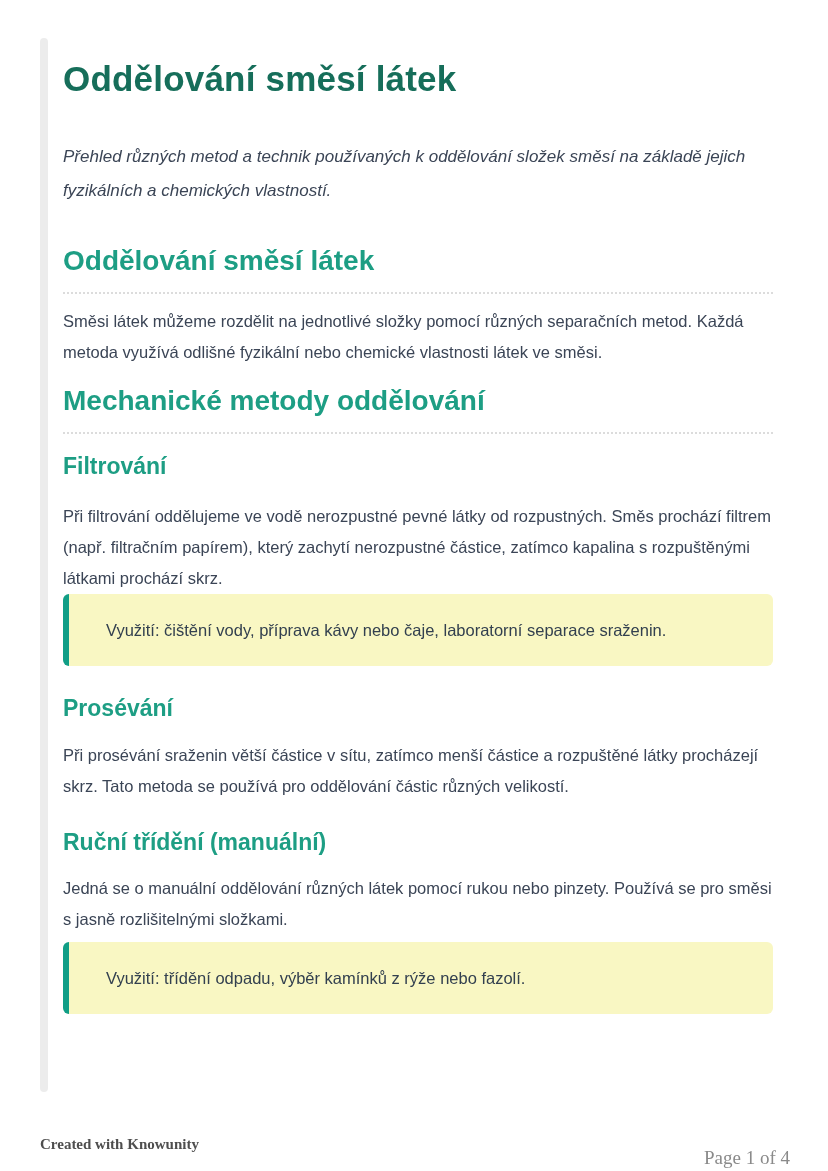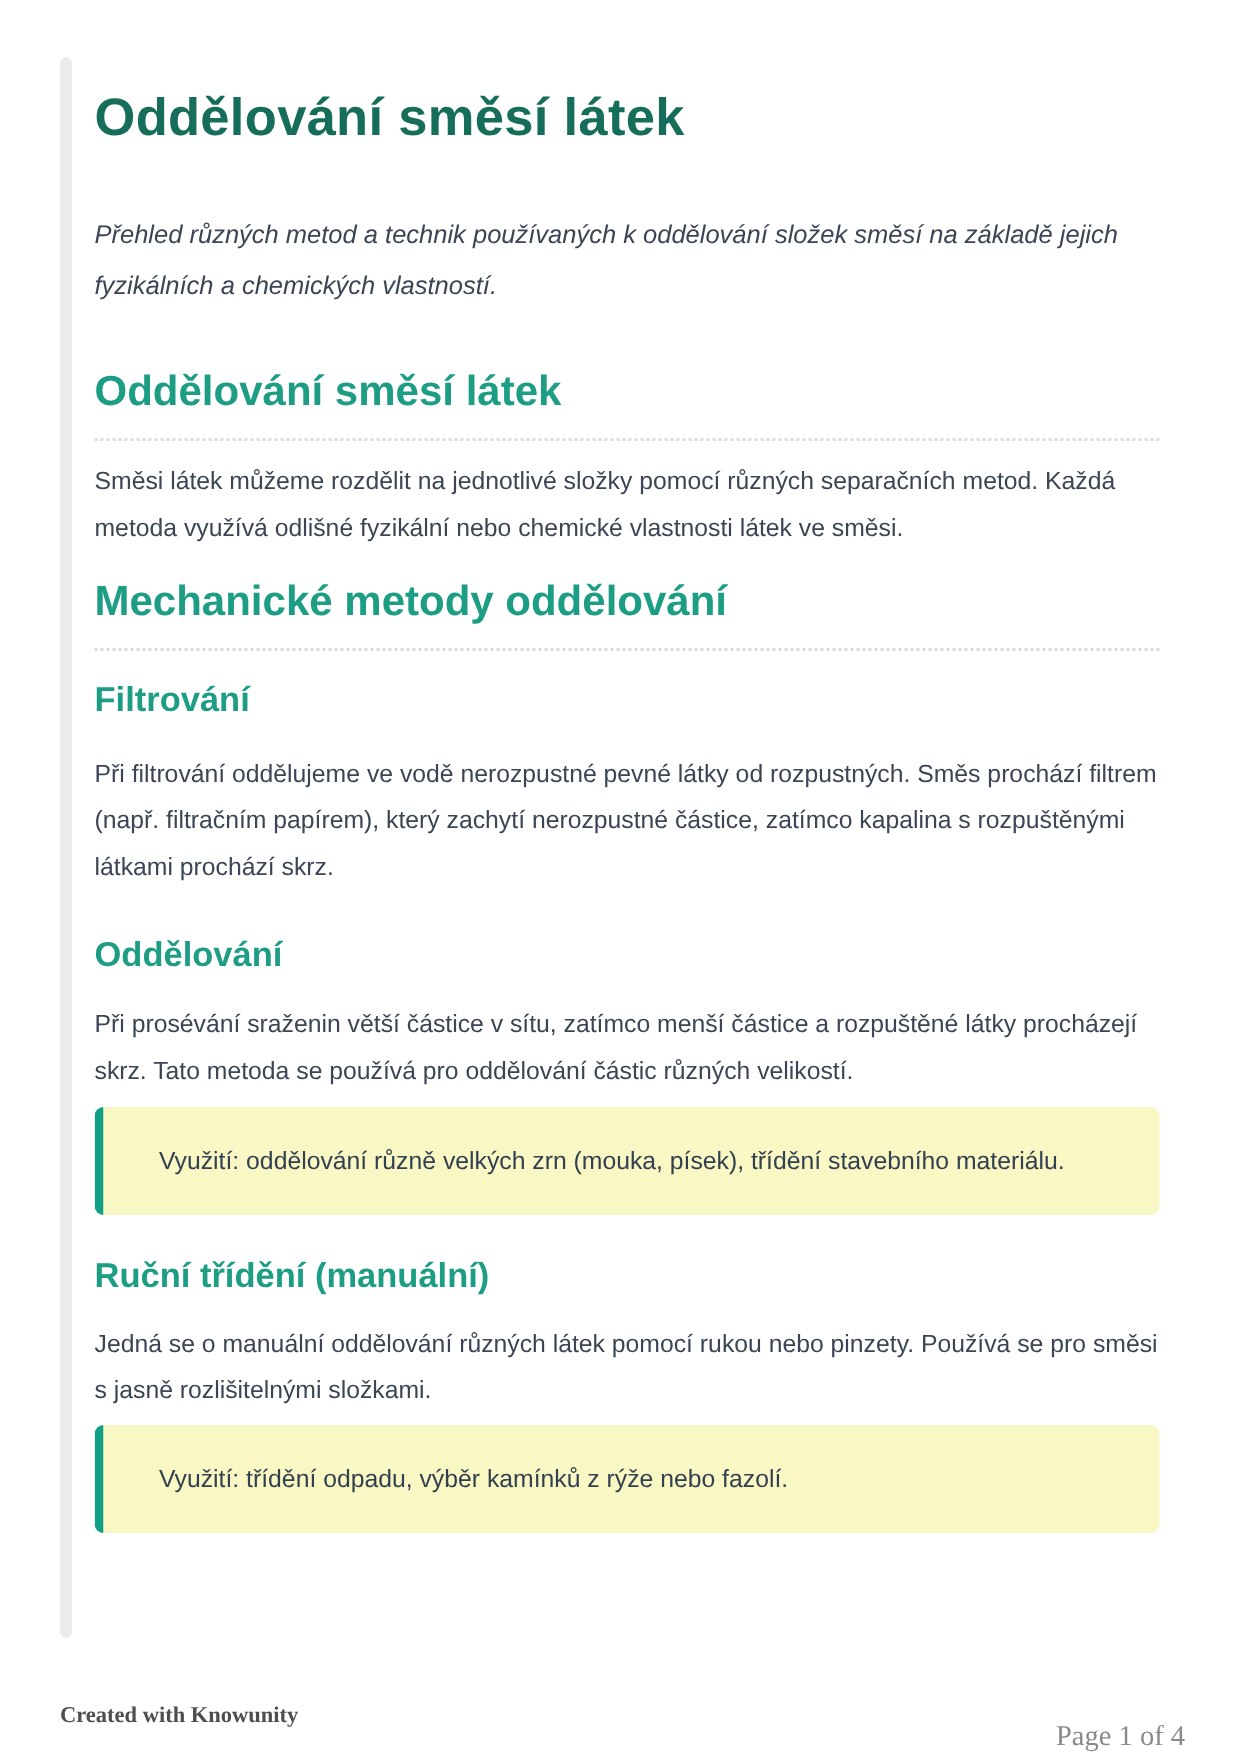--- a/index.html
+++ b/index.html
@@ -72,26 +72,26 @@
 
   <p class="intro">Přehled různých metod a technik používaných k oddělování složek směsí na základě jejich fyzikálních a chemických vlastností.</p>
 
   <h2 class="section-heading first">Oddělování směsí látek</h2>
   <p class="body-text p1">Směsi látek můžeme rozdělit na jednotlivé složky pomocí různých separačních metod. Každá metoda využívá odlišné fyzikální nebo chemické vlastnosti látek ve směsi.</p>
 
   <h2 class="section-heading second">Mechanické metody oddělování</h2>
 
   <h3 class="method-title m1">Filtrování</h3>
   <p class="body-text m1-body">Při filtrování oddělujeme ve vodě nerozpustné pevné látky od rozpustných. Směs prochází filtrem (např. filtračním papírem), který zachytí nerozpustné částice, zatímco kapalina s rozpuštěnými látkami prochází skrz.</p>
+  <div class="usage-box box1">
+    <span>Využití: čištění vody, příprava kávy nebo čaje, laboratorní separace sraženin.</span>
+  </div>
 
-  <h3 class="method-title m2">Oddělování</h3>
+  <h3 class="method-title m2">Prosévání</h3>
   <p class="body-text m2-body">Při prosévání sraženin větší částice v sítu, zatímco menší částice a rozpuštěné látky procházejí skrz. Tato metoda se používá pro oddělování částic různých velikostí.</p>
-  <div class="usage-box box2">
-    <span>Využití: oddělování různě velkých zrn (mouka, písek), třídění stavebního materiálu.</span>
-  </div>
 
   <h3 class="method-title m3">Ruční třídění (manuální)</h3>
   <p class="body-text m3-body">Jedná se o manuální oddělování různých látek pomocí rukou nebo pinzety. Používá se pro směsi s jasně rozlišitelnými složkami.</p>
   <div class="usage-box box3">
     <span>Využití: třídění odpadu, výběr kamínků z rýže nebo fazolí.</span>
   </div>
 
 </div>
 
 <div class="footer-left">Created with Knowunity</div>

